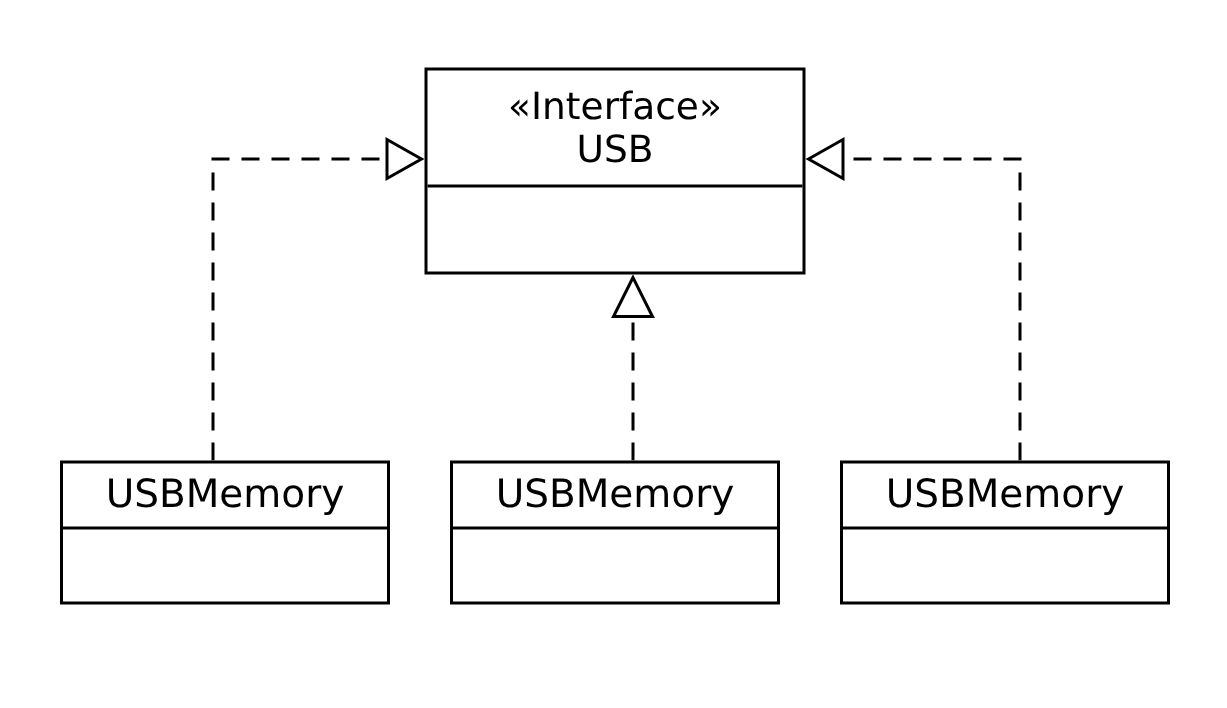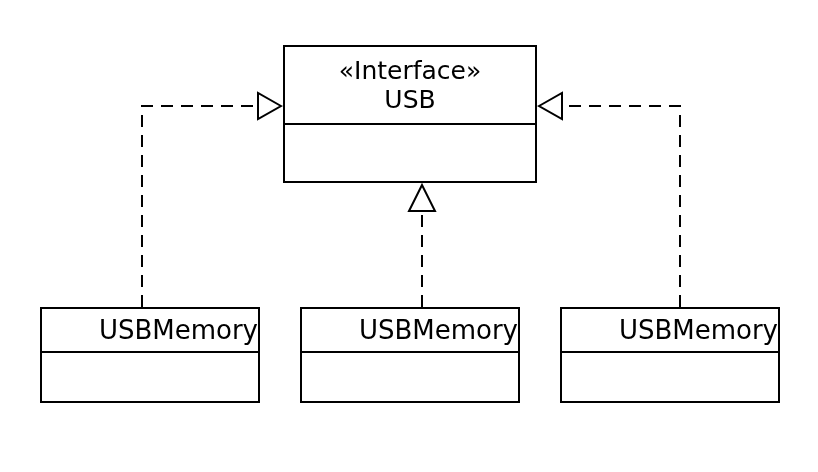--- a/index.html
+++ b/index.html
@@ -58,21 +58,20 @@
     line-height: 29px;
   }
   .class-box {
     top: 307px;
     width: 220px; height: 96px;
   }
   .class-box .compartment-title {
     height: 44px;
     font-size: 26px;
     line-height: 30px;
-    align-items: flex-end;
   }
   .class-box-left  { left: 40px;  }
   .class-box-mid   { left: 300px; }
   .class-box-right { left: 560px; }
 </style>
 </head>
 <body>
 
 <div class="canvas">
 

